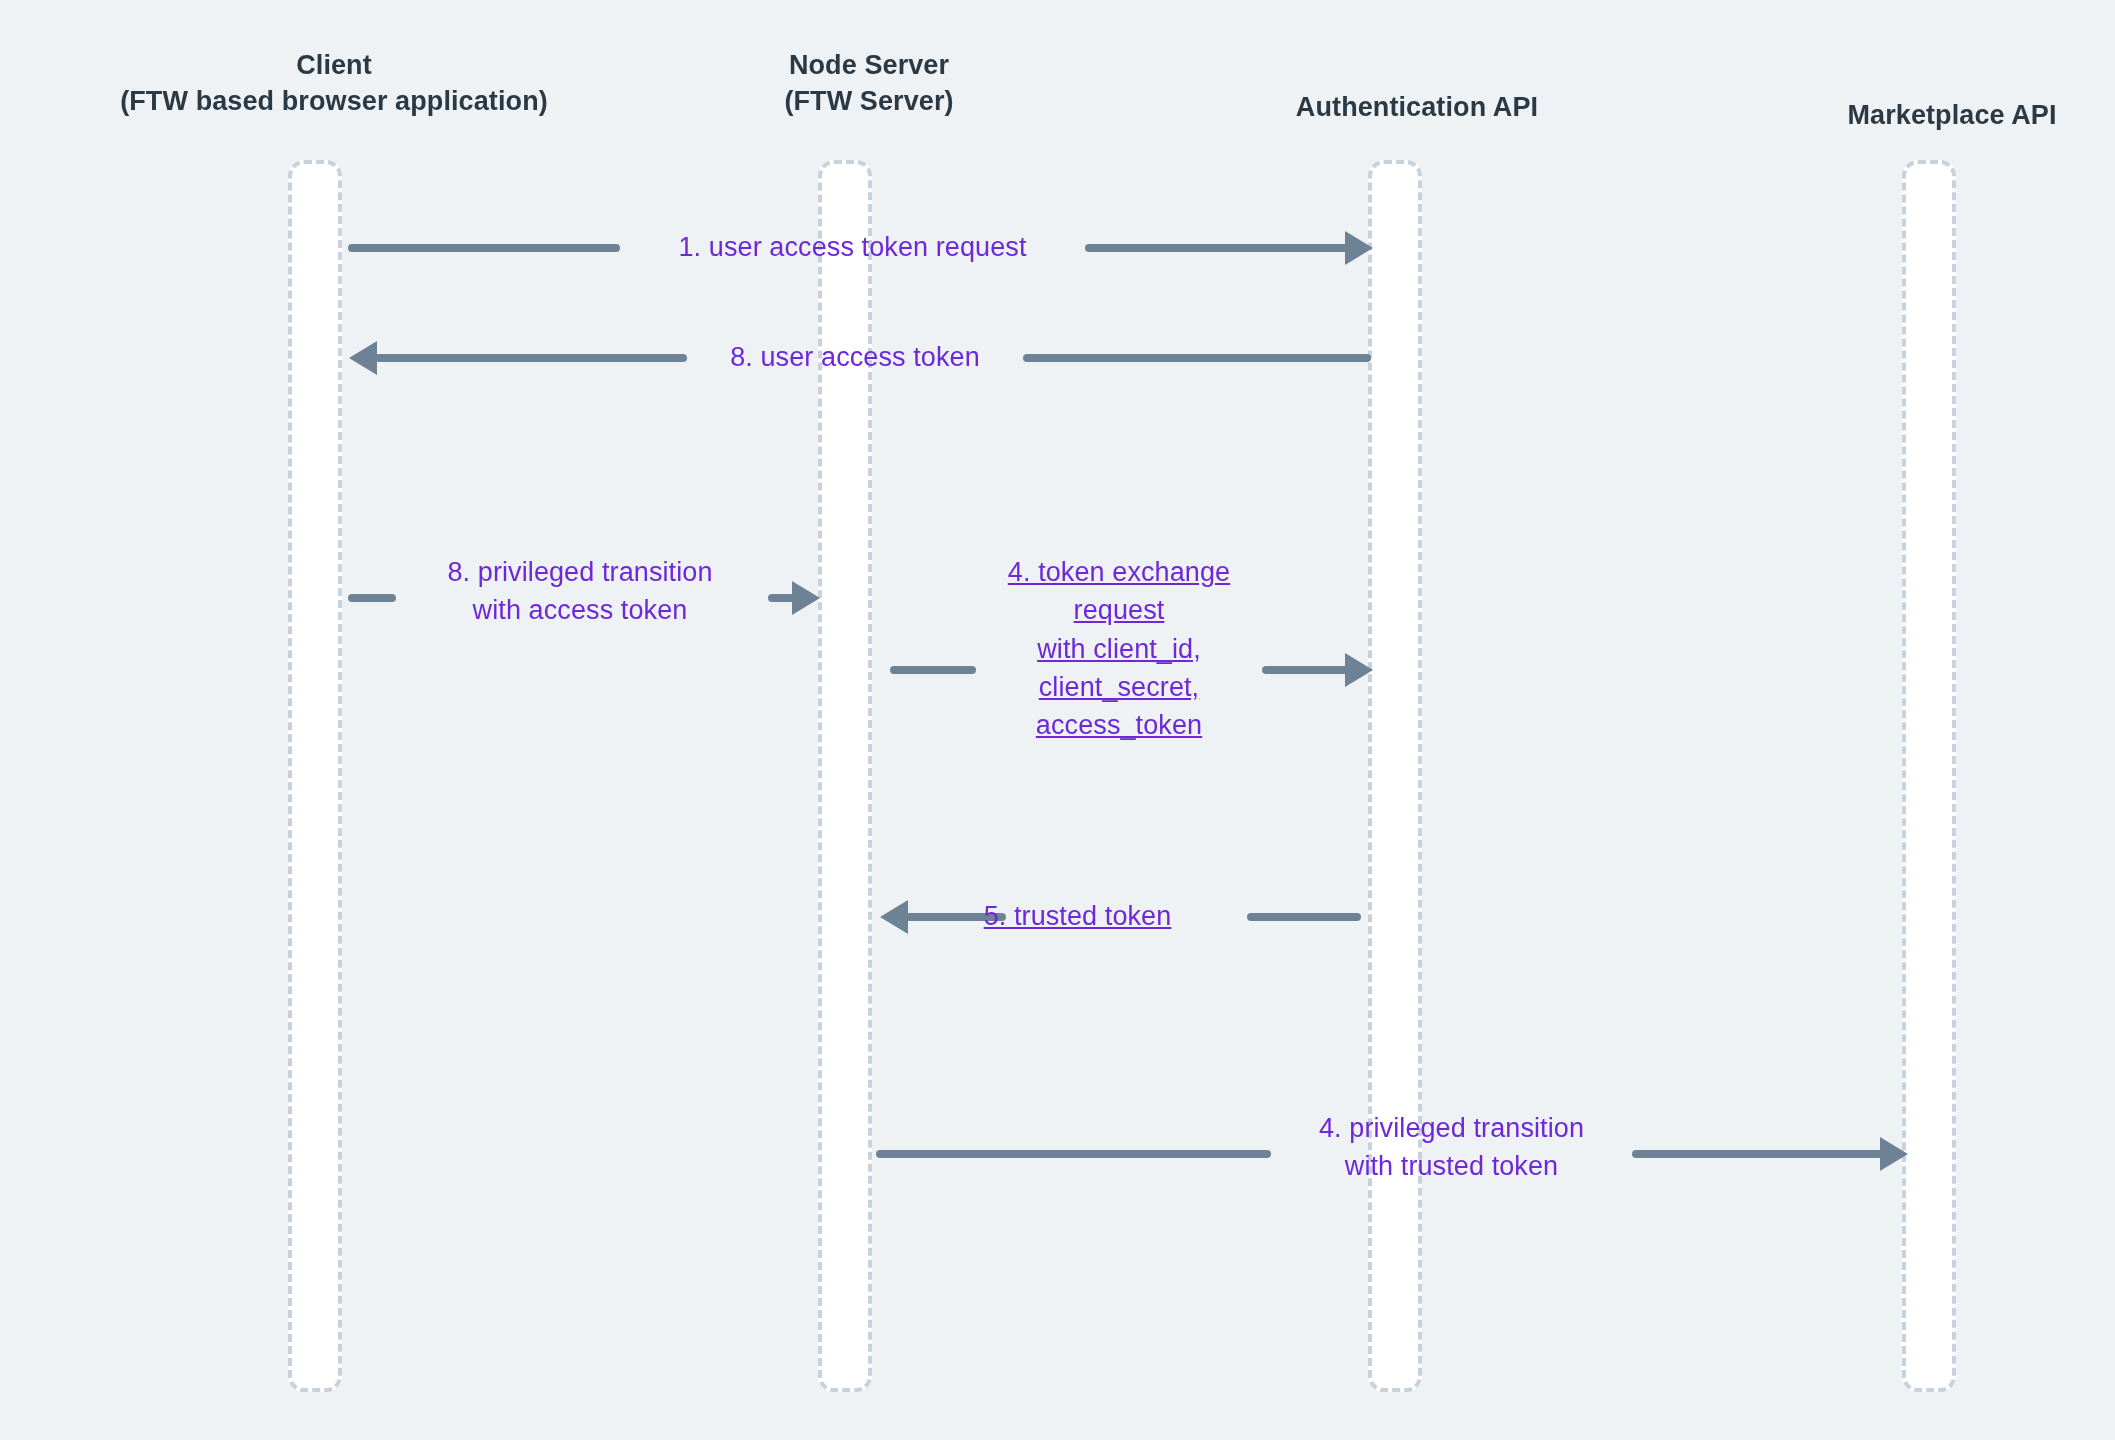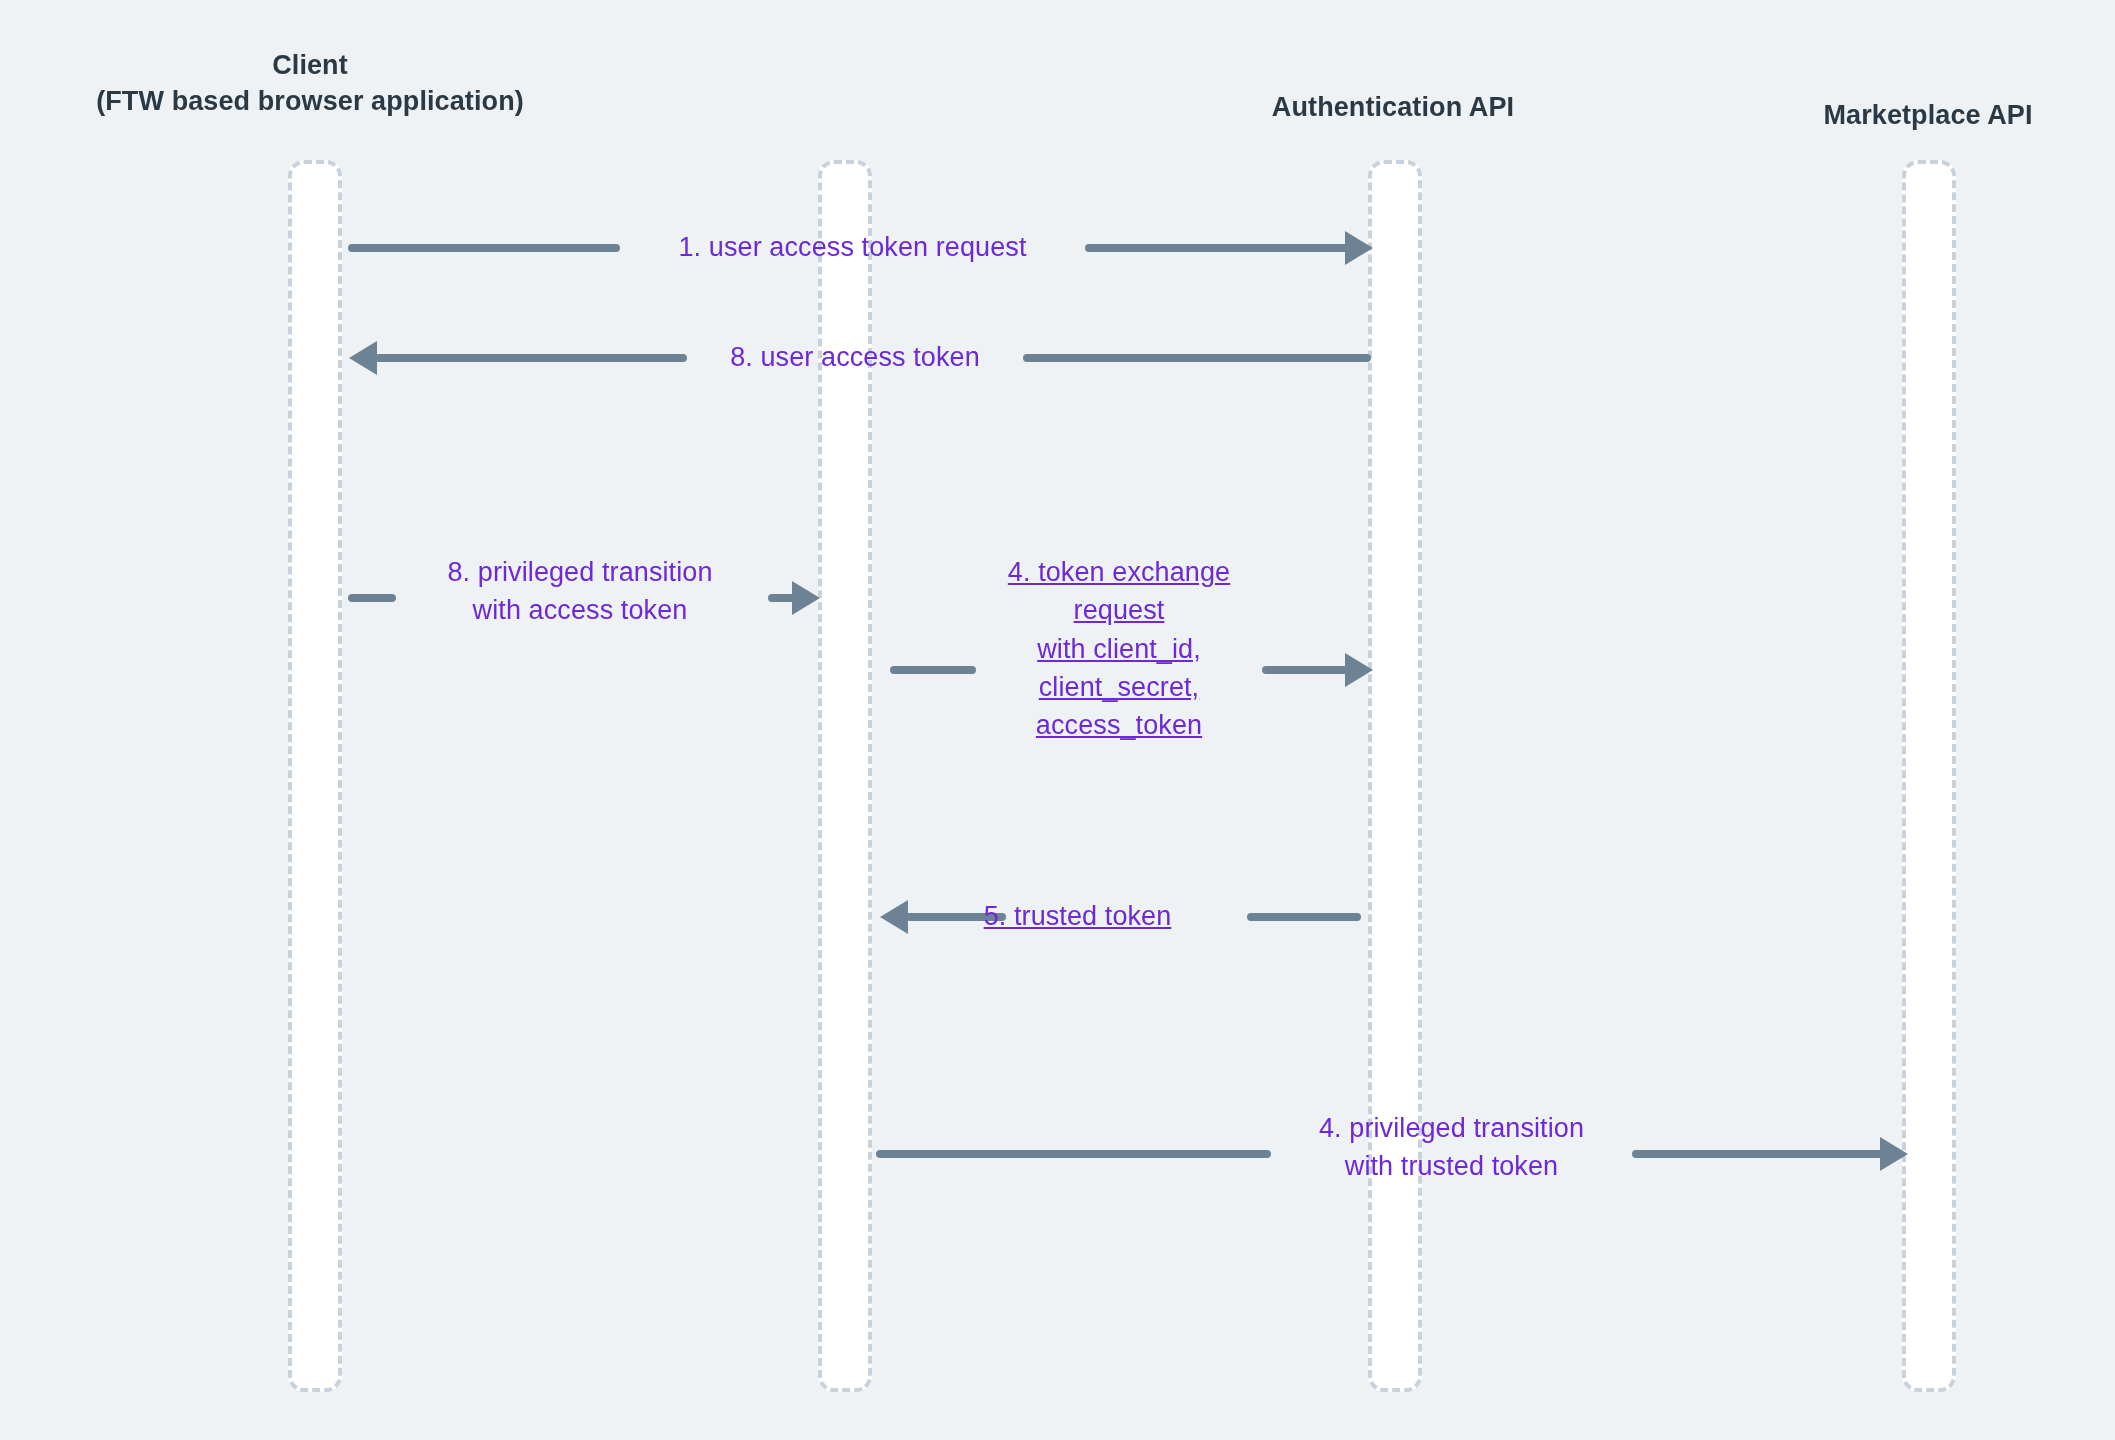--- a/index.html
+++ b/index.html
@@ -21,20 +21,21 @@
   
   .participant-header {
     position: absolute;
     text-align: center;
     color: #2b3945;
     font-weight: bold;
     font-size: 27px;
     line-height: 1.32;
     letter-spacing: 0.1px;
     white-space: pre-line;
+    margin-left: 24px;
   }
 
   
   .lifeline {
     position: absolute;
     background: #ffffff;
     border: 4px dashed #c7d2dc;
     border-radius: 16px;
     box-sizing: border-box;
   }
@@ -73,20 +74,22 @@
   }
 </style>
 </head>
 <body>
 
 <div id="canvas">
 
   <div class="participant-header" style="left:0px; top:48px; width:620px;">Client
 (FTW based browser application)</div>
 
+  <div class="participant-header" style="left:605px; top:48px; width:480px;">Node Server
+(FTW Server)</div>
 
   <div class="participant-header" style="left:1143px; top:90px; width:500px;">Authentication API</div>
 
   <div class="participant-header" style="left:1678px; top:98px; width:500px;">Marketplace API</div>
 
   <div class="lifeline" style="left:288px; top:160px; width:54px; height:1232px;"></div>
 
   <div class="lifeline" style="left:818px; top:160px; width:54px; height:1232px;"></div>
 
   <div class="lifeline" style="left:1368px; top:160px; width:54px; height:1232px;"></div>

